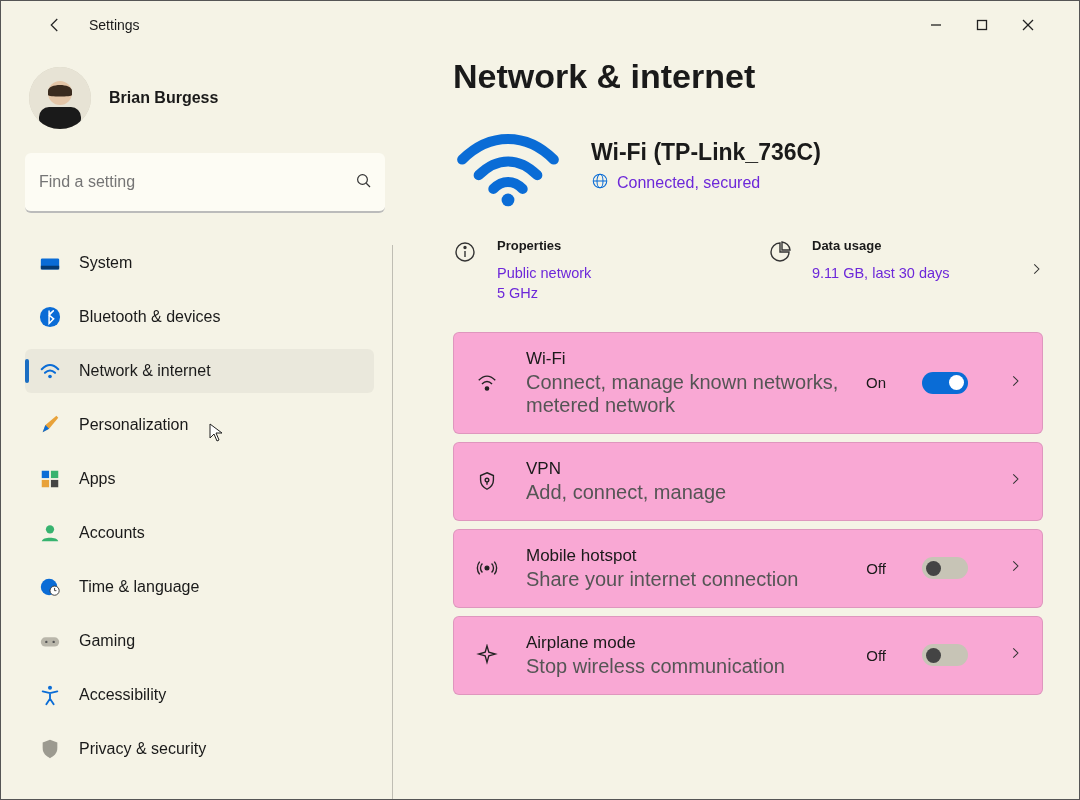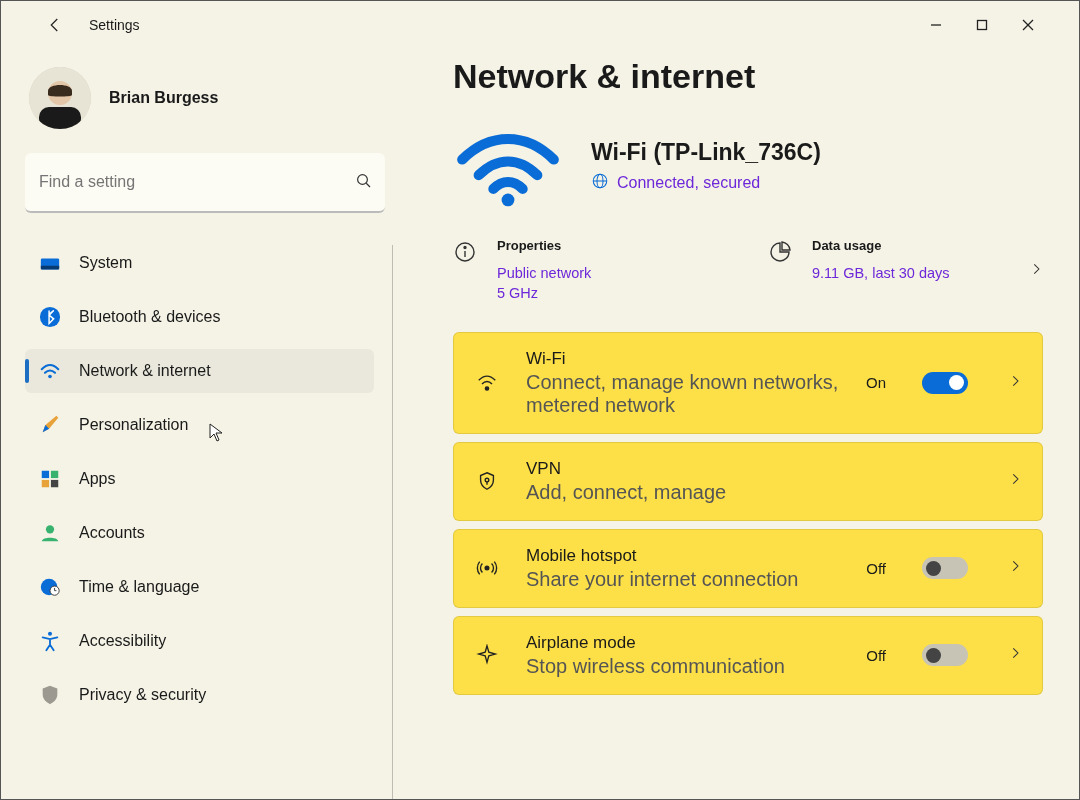--- a/index.html
+++ b/index.html
@@ -32,21 +32,21 @@
   .wifi-big { width:110px; height:88px; display:flex; align-items:center; justify-content:center;}
   .net-name { font-size:23px; font-weight:700; margin-bottom:6px;}
   .net-sub { display:flex; align-items:center; gap:8px; color:#6d28d9; font-size:16px;}
   .inforow { display:flex; gap:40px; margin-bottom:24px;}
   .infocell { flex:1; display:flex; gap:18px; align-items:flex-start; padding:4px 0; cursor:pointer;}
   .ic-icon { width:26px; height:26px; margin-top:2px;}
   .ic-title { font-weight:600; font-size:13px; margin-bottom:10px;}
   .ic-sub { color:#6d28d9; font-size:14.5px; line-height:1.4;}
   .chev { margin-left:auto; align-self:center;}
   .cards { display:flex; flex-direction:column; gap:8px;}
-  .card { background:#fde047; border:1px solid rgba(0,0,0,.10); border-radius:6px; padding:16px 20px; display:flex; align-items:center; gap:26px; cursor:pointer;}
+  .card { background:#f9a8d4; border:1px solid rgba(0,0,0,.10); border-radius:6px; padding:16px 20px; display:flex; align-items:center; gap:26px; cursor:pointer;}
   .card-icon{ width:26px; display:flex; justify-content:center;}
   .card-texts{ flex:1;}
   .card-title{ font-size:17px; font-weight:500;}
   .card-sub{ color:#555; font-size:20px; margin-top:2px;}
   .toggle-label{ font-size:15px; margin-right:10px;}
   .toggle { width:46px; height:22px; border-radius:11px; background:#c7c4b6; position:relative; margin-right:14px;}
   .toggle .knob{ position:absolute; width:15px; height:15px; border-radius:50%; background:#444; top:3.5px; left:4px;}
   .toggle.on{ background:#0a6cd6;}
   .toggle.on .knob{ background:#fff; left:auto; right:4px;}
   .cursor{ position:absolute; left:208px; top:422px; pointer-events:none;}
@@ -174,20 +174,30 @@
                 <circle cx="11" cy="12" r="9" fill="#0a6cd6"></circle>
                 <circle cx="17" cy="16" r="5" fill="#fff" stroke="#333"></circle>
                 <path d="M17 13v3h2" stroke="#333" fill="none"></path>
               </svg>
             </span>
             <span>Time &amp; language</span>
           </div>
           <div class="nav-item">
             <span class="nav-icon">
               <svg width="22" height="22" viewBox="0 0 24 24">
+                <rect x="2" y="8" width="20" height="10" rx="5" fill="#b9b6aa"></rect>
+                <circle cx="8" cy="13" r="1.3" fill="#555"></circle>
+                <circle cx="16" cy="13" r="1.3" fill="#555"></circle>
+              </svg>
+            </span>
+            <span>Gaming</span>
+          </div>
+          <div class="nav-item">
+            <span class="nav-icon">
+              <svg width="22" height="22" viewBox="0 0 24 24">
                 <circle cx="12" cy="4" r="2.2" fill="#0a6cd6"></circle>
                 <path d="M4 8l8 2 8-2M12 10v6m0 0l-4 6m4-6l4 6" stroke="#0a6cd6" stroke-width="2" fill="none" stroke-linecap="round"></path>
               </svg>
             </span>
             <span>Accessibility</span>
           </div>
           <div class="nav-item">
             <span class="nav-icon">
               <svg width="22" height="22" viewBox="0 0 24 24">
                 <path d="M12 2l8 3v6c0 6-4 9-8 11-4-2-8-5-8-11V5z" fill="#9c9a90"></path>

